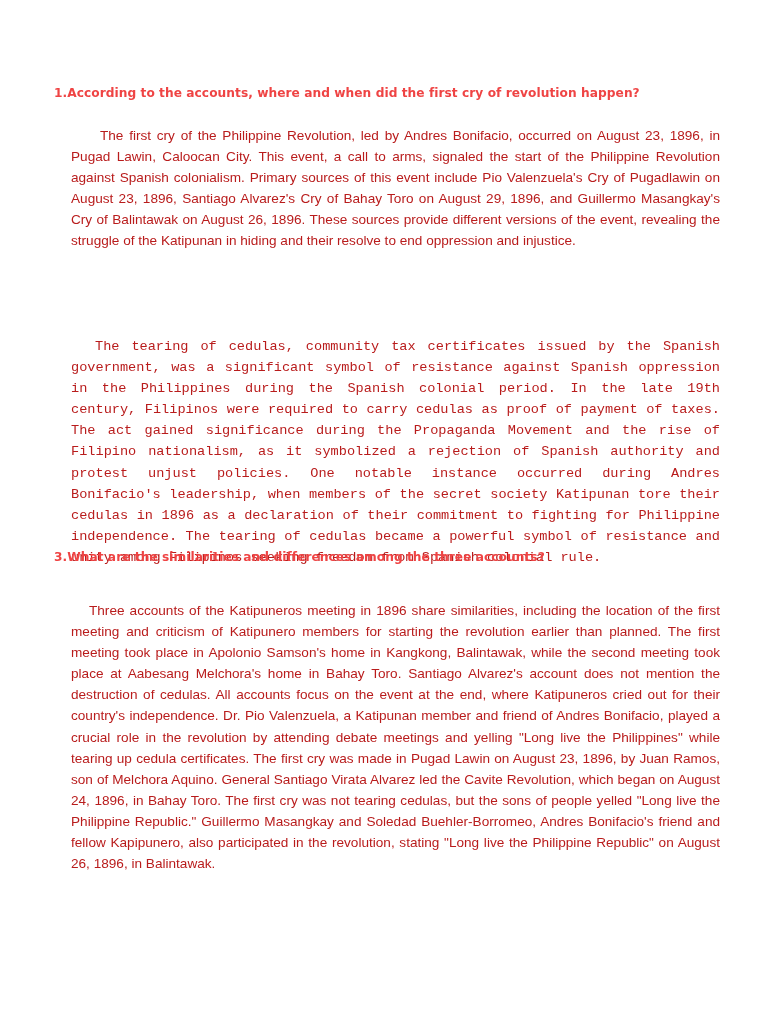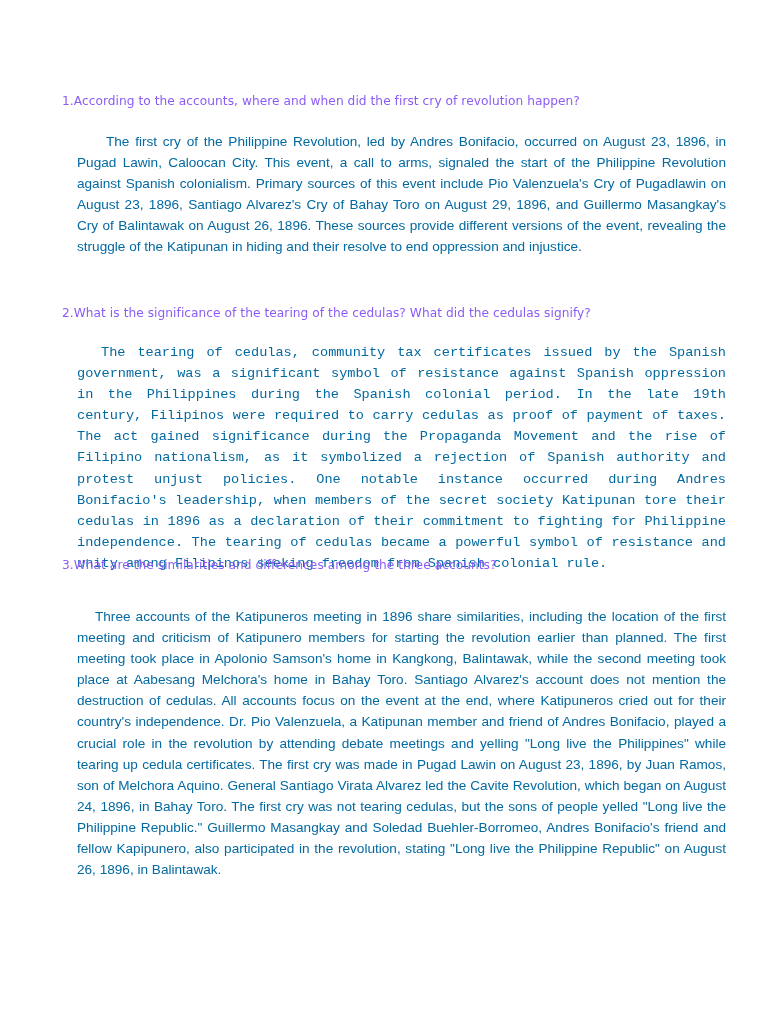--- a/index.html
+++ b/index.html
@@ -19,51 +19,50 @@
       position: absolute;
       left: 0;
       top: 0;
       width: 768px;
       height: 1024px;
     }
     .heading {
       position: absolute;
       left: 46px;
       width: 680px;
-      margin: 16px;
+      margin: 8px;
       font-family: "DejaVu Sans", sans-serif;
-      font-weight: normal;
+      font-weight: bold;
       font-size: 12.2px;
       line-height: 16px;
       letter-spacing: 0.05px;
-      color: #8b5cf6;
+      color: #ef4444;
       white-space: nowrap;
     }
     .para {
       position: absolute;
       left: 63px;
       width: 649px;
-      margin: 14px;
+      margin: 8px;
       font-size: 13.6px;
       line-height: 21.1px;
       text-align: justify;
-      color: #0369a1;
+      color: #b91c1c;
     }
     #h1 { top: 77px; }
     #p1 { top: 117px; text-indent: 29px; }
     #h2 { top: 289px; }
     #p2 { top: 328px; text-indent: 24px; font-family: Liberation Mono, monospace; }
     #h3 { top: 541px; }
     #p3 { top: 592px; text-indent: 18px; }
   </style>
 </head>
 <body>
 
 <div class="page">
   <h2 id="h1" class="heading">1.According to the accounts, where and when did the first cry of revolution happen?</h2>
   <p id="p1" class="para">The first cry of the Philippine Revolution, led by Andres Bonifacio, occurred on August 23, 1896, in Pugad Lawin, Caloocan City. This event, a call to arms, signaled the start of the Philippine Revolution against Spanish colonialism. Primary sources of this event include Pio Valenzuela's Cry of Pugadlawin on August 23, 1896, Santiago Alvarez's Cry of Bahay Toro on August 29, 1896, and Guillermo Masangkay's Cry of Balintawak on August 26, 1896. These sources provide different versions of the event, revealing the struggle of the Katipunan in hiding and their resolve to end oppression and injustice.</p>
 
-  <h2 id="h2" class="heading">2.What is the significance of the tearing of the cedulas? What did the cedulas signify?</h2>
   <p id="p2" class="para">The tearing of cedulas, community tax certificates issued by the Spanish government, was a significant symbol of resistance against Spanish oppression in the Philippines during the Spanish colonial period. In the late 19th century, Filipinos were required to carry cedulas as proof of payment of taxes. The act gained significance during the Propaganda Movement and the rise of Filipino nationalism, as it symbolized a rejection of Spanish authority and protest unjust policies. One notable instance occurred during Andres Bonifacio's leadership, when members of the secret society Katipunan tore their cedulas in 1896 as a declaration of their commitment to fighting for Philippine independence. The tearing of cedulas became a powerful symbol of resistance and unity among Filipinos seeking freedom from Spanish colonial rule.</p>
 
   <h2 id="h3" class="heading">3.What are the similarities and differences among the three accounts?</h2>
   <p id="p3" class="para">Three accounts of the Katipuneros meeting in 1896 share similarities, including the location of the first meeting and criticism of Katipunero members for starting the revolution earlier than planned. The first meeting took place in Apolonio Samson's home in Kangkong, Balintawak, while the second meeting took place at Aabesang Melchora's home in Bahay Toro. Santiago Alvarez's account does not mention the destruction of cedulas. All accounts focus on the event at the end, where Katipuneros cried out for their country's independence. Dr. Pio Valenzuela, a Katipunan member and friend of Andres Bonifacio, played a crucial role in the revolution by attending debate meetings and yelling "Long live the Philippines" while tearing up cedula certificates. The first cry was made in Pugad Lawin on August 23, 1896, by Juan Ramos, son of Melchora Aquino. General Santiago Virata Alvarez led the Cavite Revolution, which began on August 24, 1896, in Bahay Toro. The first cry was not tearing cedulas, but the sons of people yelled "Long live the Philippine Republic." Guillermo Masangkay and Soledad Buehler-Borromeo, Andres Bonifacio's friend and fellow Kapipunero, also participated in the revolution, stating "Long live the Philippine Republic" on August 26, 1896, in Balintawak.</p>
 </div>
 
 </body></html>

